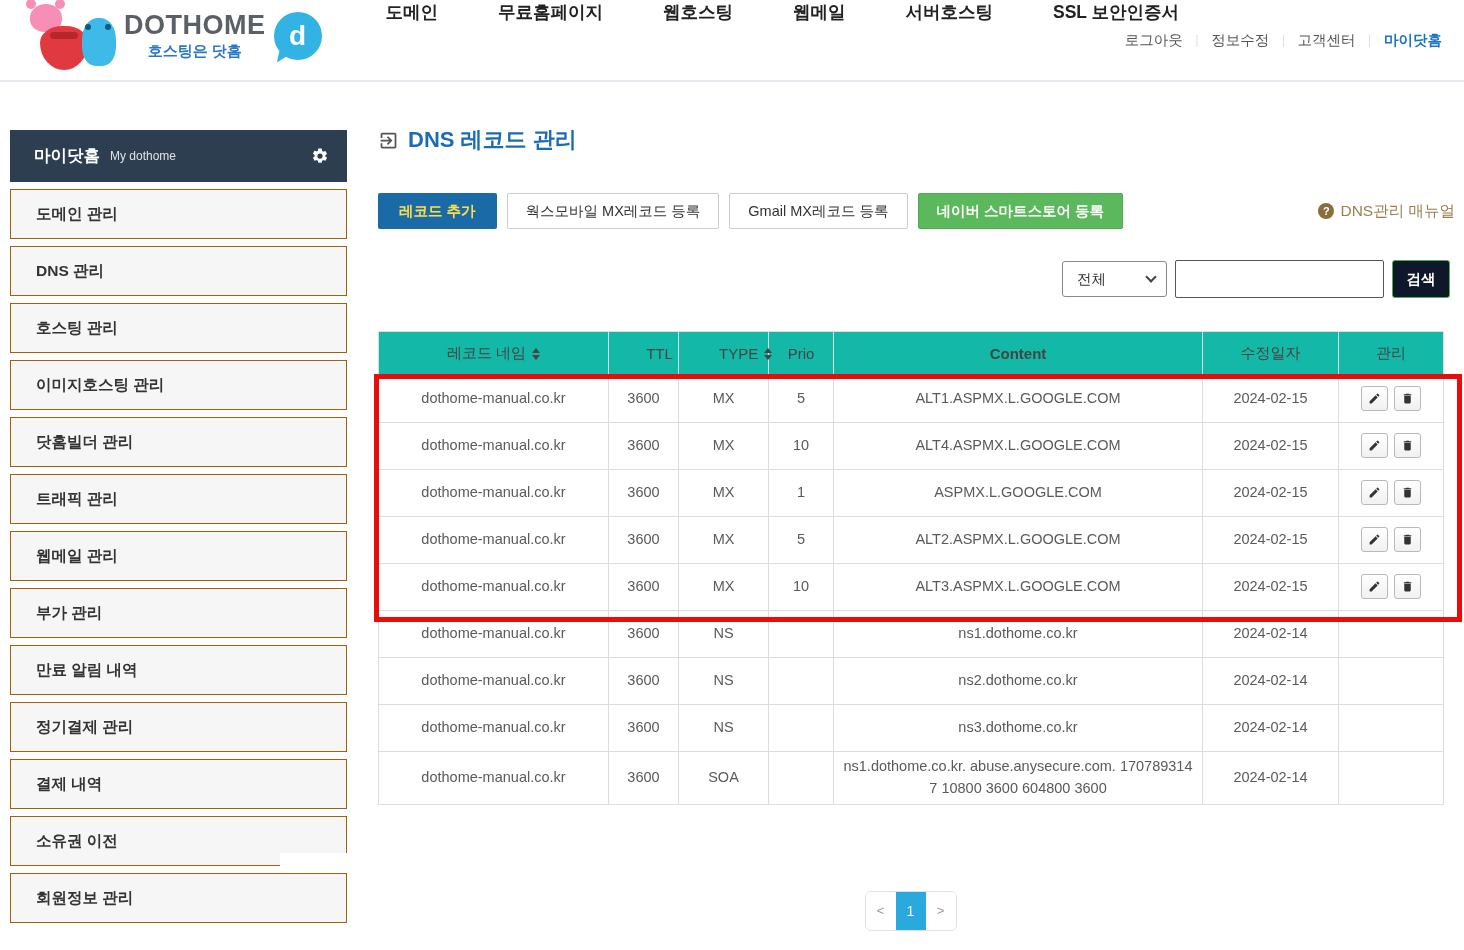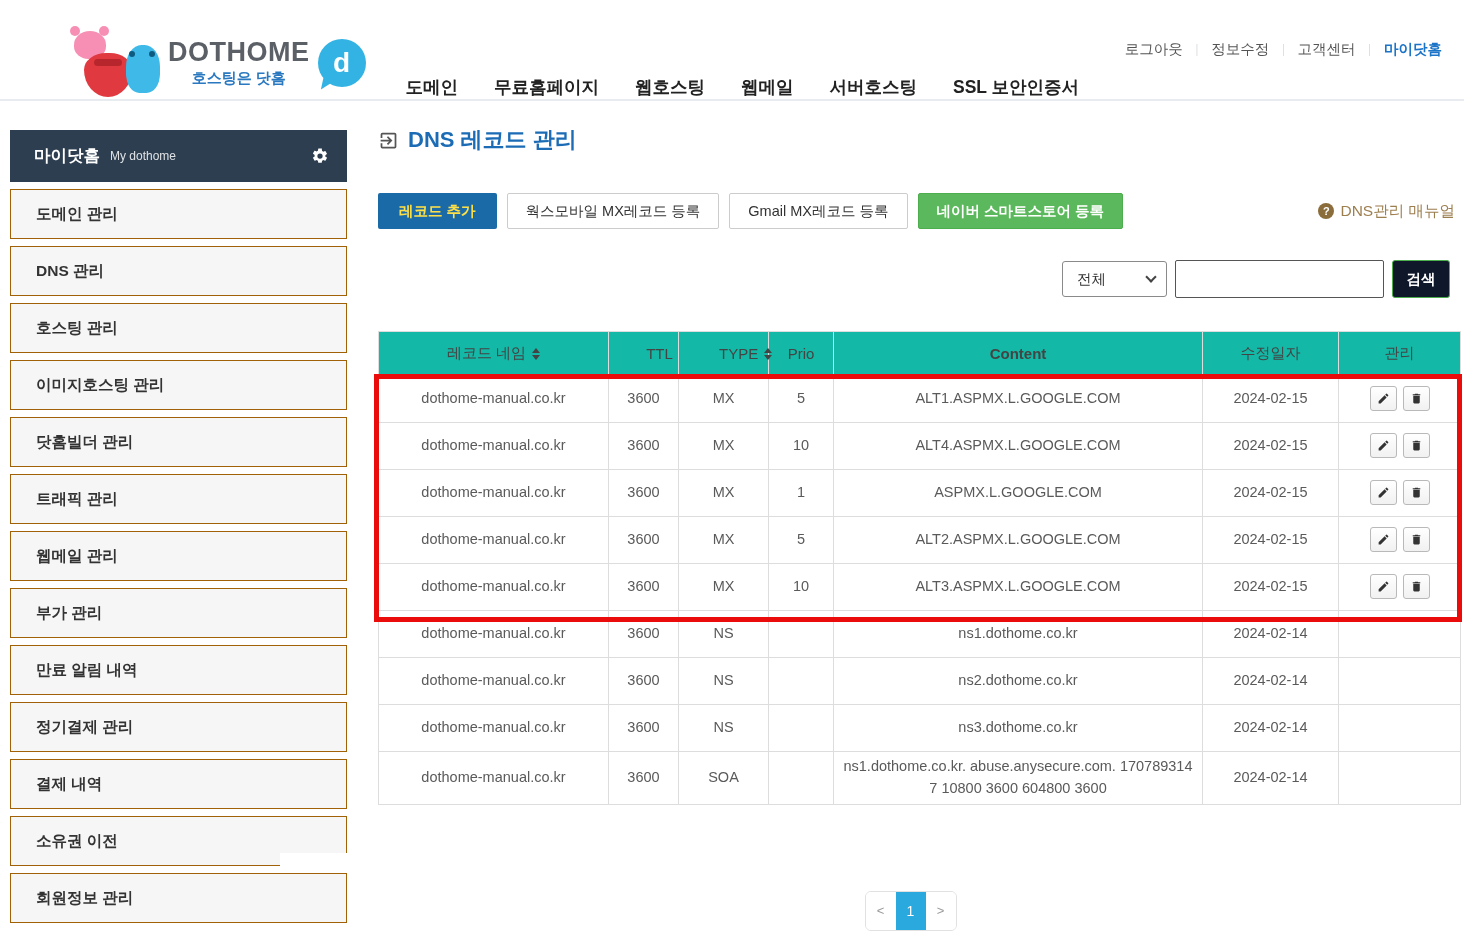--- a/index.html
+++ b/index.html
@@ -1,40 +1,40 @@
 <!DOCTYPE html>
 <html><head>
 <meta charset="utf-8">
 <style>
   * { margin:0; padding:0; box-sizing:border-box; }
   body {
     width:1464px; height:950px; position:relative; overflow:hidden;
     background:#fff; font-family:"Liberation Sans", sans-serif; color:#333;
   }
   
-  .top-header { height:101px; display:flex; align-items:flex-end; border-bottom:2px solid #e8ecf1; position:relative; background:#fff;padding-left:44px; }
+  .top-header { height:82px; display:flex; align-items:flex-start; border-bottom:2px solid #e8ecf1; position:relative; background:#fff; }
   .logo { display:flex; align-items:center; margin-left:26px; cursor:pointer; }
   .mascots { position:relative; width:92px; height:72px; flex:0 0 auto; }
   .m-pig   { position:absolute; left:4px; top:4px;  width:32px; height:28px; background:#f78fb5; border-radius:50% 50% 45% 45%; }
   .m-pig::before { content:""; position:absolute; left:-4px; top:-5px; width:10px; height:10px; background:#f78fb5; border-radius:50%; }
   .m-pig::after  { content:""; position:absolute; right:-3px; top:-5px; width:10px; height:10px; background:#f78fb5; border-radius:50%; }
   .m-bag   { position:absolute; left:14px; top:26px; width:48px; height:44px; background:#e0393f; border-radius:46% 46% 50% 50% / 38% 38% 62% 62%; }
   .m-bag::before { content:""; position:absolute; left:10px; top:6px; width:28px; height:7px; background:#b7262c; border-radius:4px; }
   .m-blue  { position:absolute; right:2px; top:18px; width:34px; height:48px; background:#3fb9e8; border-radius:45% 45% 40% 40%; }
   .m-blue::before { content:""; position:absolute; left:3px; top:6px; width:6px; height:6px; background:#0d5b80; border-radius:50%; }
   .m-blue::after  { content:""; position:absolute; right:5px; top:6px; width:6px; height:6px; background:#0d5b80; border-radius:50%; }
   .logo-text { margin-left:6px; text-align:center; }
   .logo-title { font-size:27px; font-weight:bold; color:#5b5f66; letter-spacing:.5px; line-height:1; }
   .logo-sub   { font-size:15px; font-weight:bold; color:#2a79c0; margin-top:3px; }
   .logo-bubble { width:48px; height:48px; margin-left:8px; background:#33b3e3; border-radius:50%; position:relative;
                  display:flex; align-items:center; justify-content:center; color:#fff; font-size:28px; font-weight:bold; }
   .logo-bubble::after { content:""; position:absolute; left:4px; bottom:-4px; width:0; height:0;
                  border-left:12px solid #33b3e3; border-bottom:12px solid transparent; transform:rotate(12deg); }
   .main-nav { display:flex; gap:36px; margin-left:40px; }
-  .nav-item { font-size:17.5px; font-weight:bold; color:#222; cursor:pointer; white-space:nowrap; }
+  .nav-item { font-size:17.5px; font-weight:bold; color:#222; cursor:pointer; white-space:nowrap;margin-left:24px; }
   .user-links { position:absolute; right:22px; top:0; height:100%; display:flex; align-items:center; gap:13px; font-size:14.5px; color:#555;font-family:Liberation Serif, serif; }
   .user-links .sep { color:#c9ced4; font-size:12px; }
   .user-link { cursor:pointer; }
   .user-link.active { color:#1b74c8; font-weight:bold; }
   
   .sidebar { position:absolute; left:10px; top:130px; width:337px; }
   .side-header { height:52px; background:#2d3e50; color:#fff; display:flex; align-items:center; padding:0 18px 0 24px; }
   .side-header-title { font-size:16.5px; font-weight:bold; }
   .side-header-sub { font-size:12px; margin-left:10px; color:rgba(255,255,255,.85); }
   .gear { margin-left:auto; display:flex; cursor:pointer; }
@@ -191,21 +191,21 @@
               </span></th>
             <th style="width: 65px;"><span class="th-inner">
                 <span>Prio</span>
               </span></th>
             <th style="width: 369px; font-weight: bold;"><span class="th-inner">
                 <span>Content</span>
               </span></th>
             <th style="width: 136px;"><span class="th-inner">
                 <span>수정일자</span>
               </span></th>
-            <th style="width: 122px;"><span class="th-inner">
+            <th style="width: 105px;"><span class="th-inner">
                 <span>관리</span>
               </span></th>
           </tr>
         </thead>
       <tbody>
           <tr>
             <td>dothome-manual.co.kr</td>
             <td>3600</td>
             <td>MX</td>
             <td>5</td>

